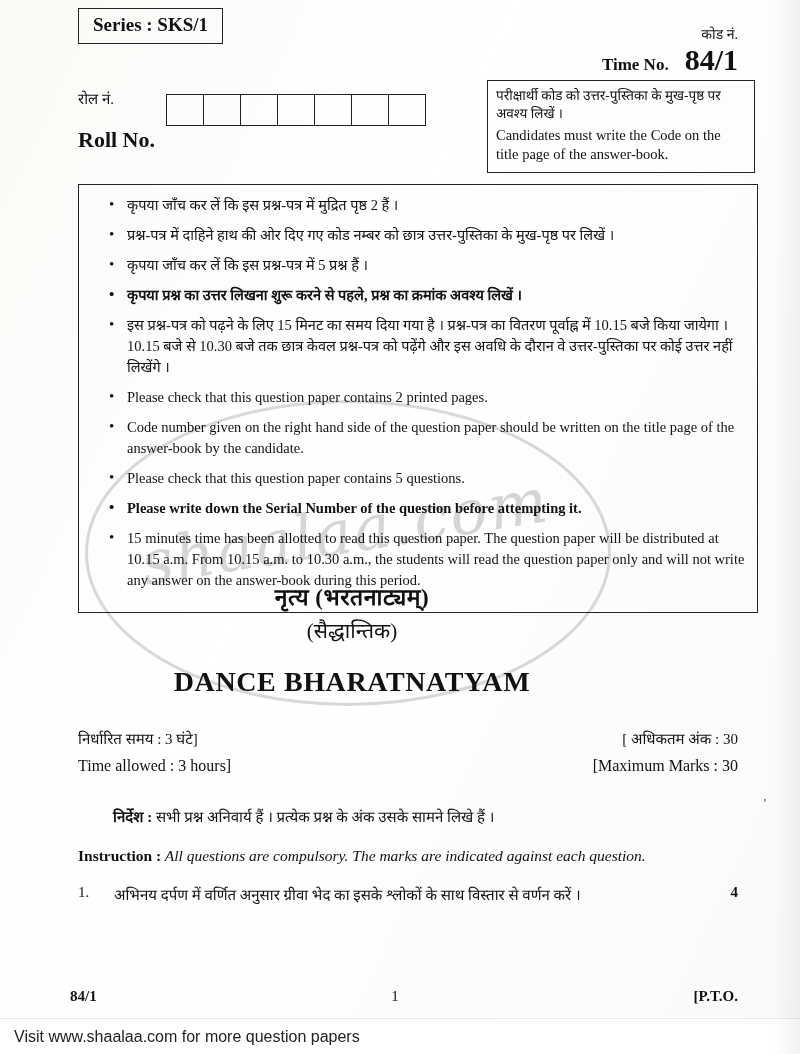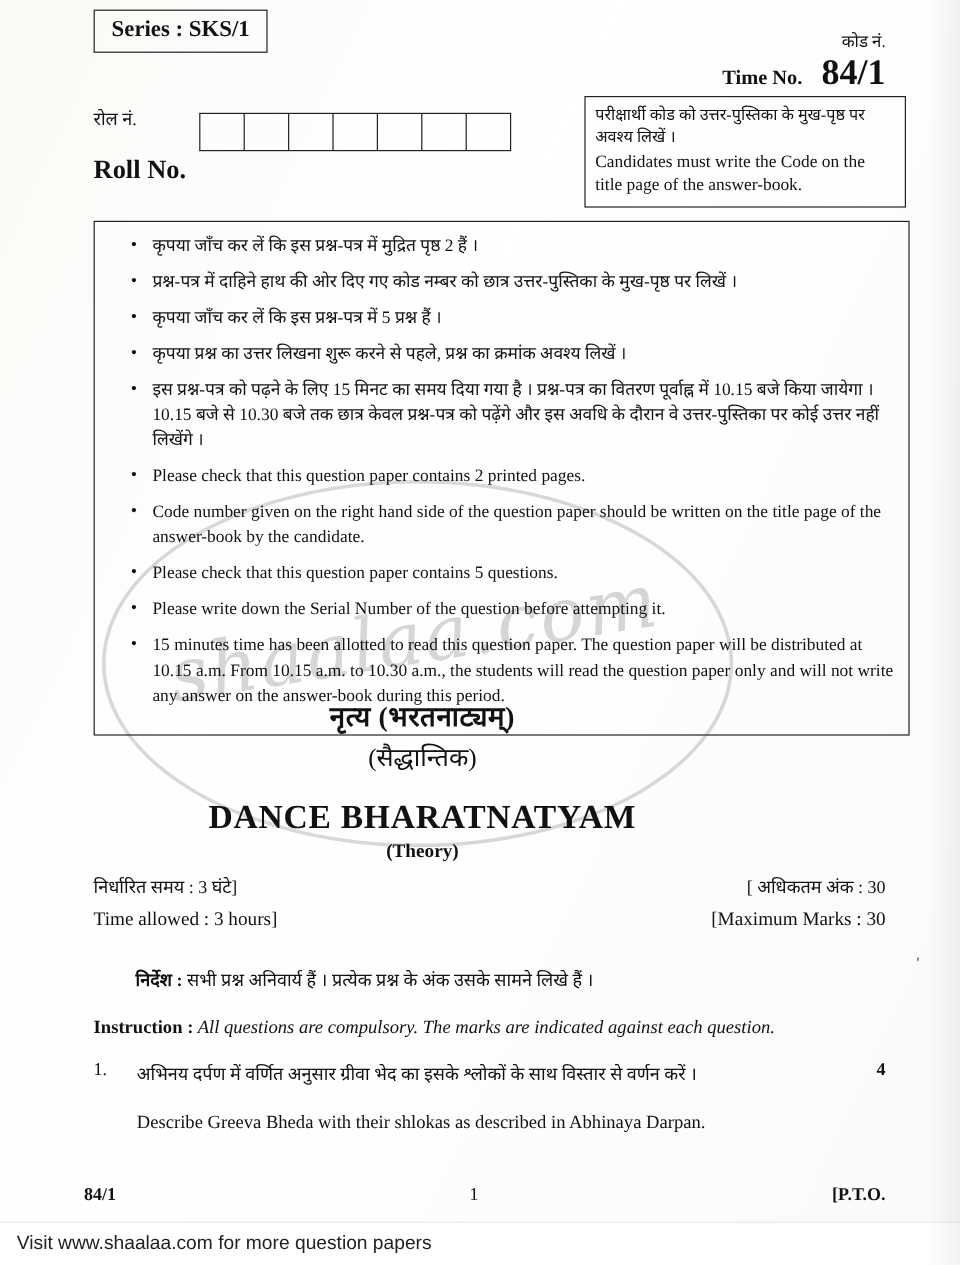--- a/index.html
+++ b/index.html
@@ -178,21 +178,21 @@
     line-height: 1.45;
   }
   ul.bullets > li::before {
     content: "•";
     position: absolute;
     left: 10px;
     top: -1px;
     font-size: 15px;
   }
   li.hindi { font-size: 14.5px; }
-  li.bold { font-weight: normal; }
+  li.bold { font-weight: bold; }
   li.eng { font-size: 15px; line-height: 1.42; }
 
   
   .title-block {
     position: absolute;
     left: 0;
     top: 580px;
     width: 704px;
     text-align: center;
     z-index: 10;
@@ -368,21 +368,20 @@
       <li class="eng">Please check that this question paper contains 5 questions.</li>
       <li class="eng bold">Please write down the Serial Number of the question before attempting it.</li>
       <li class="eng">15 minutes time has been allotted to read this question paper. The question paper will be distributed at 10.15 a.m. From 10.15 a.m. to 10.30 a.m., the students will read the question paper only and will not write any answer on the answer-book during this period.</li>
     </ul>
   </div>
 
   <div class="title-block">
     <div class="title-hi">नृत्य (भरतनाट्यम्)</div>
     <div class="title-hi-sub">(सैद्धान्तिक)</div>
     <div class="title-en">DANCE BHARATNATYAM</div>
-    <div class="title-en-sub">(Theory)</div>
   </div>
 
   <div class="meta-row" style="top: 728px;">
     <div class="meta-left">
       <div class="meta-hi">निर्धारित समय : 3 घंटे]</div>
       <div class="meta-en">Time allowed : 3 hours]</div>
     </div>
     <div class="meta-right">
       <div class="meta-hi">[ अधिकतम अंक : 30</div>
       <div class="meta-en">[Maximum Marks : 30</div>
@@ -400,21 +399,20 @@
       <b>Instruction :</b>
       <span>All questions are compulsory. The marks are indicated against each question.</span>
     </div>
   </div>
 
   <div class="question">
     <div class="q-row">
       <div class="q-num">1.</div>
       <div class="q-body">
         <div class="q-hi">अभिनय दर्पण में वर्णित अनुसार ग्रीवा भेद का इसके श्लोकों के साथ विस्तार से वर्णन करें ।</div>
-        <div class="q-en">Describe Greeva Bheda with their shlokas as described in Abhinaya Darpan.</div>
       </div>
       <div class="q-marks">4</div>
     </div>
   </div>
 
   <div class="footer">
     <div>84/1</div>
     <div class="center">1</div>
     <div>[P.T.O.</div>
   </div>

